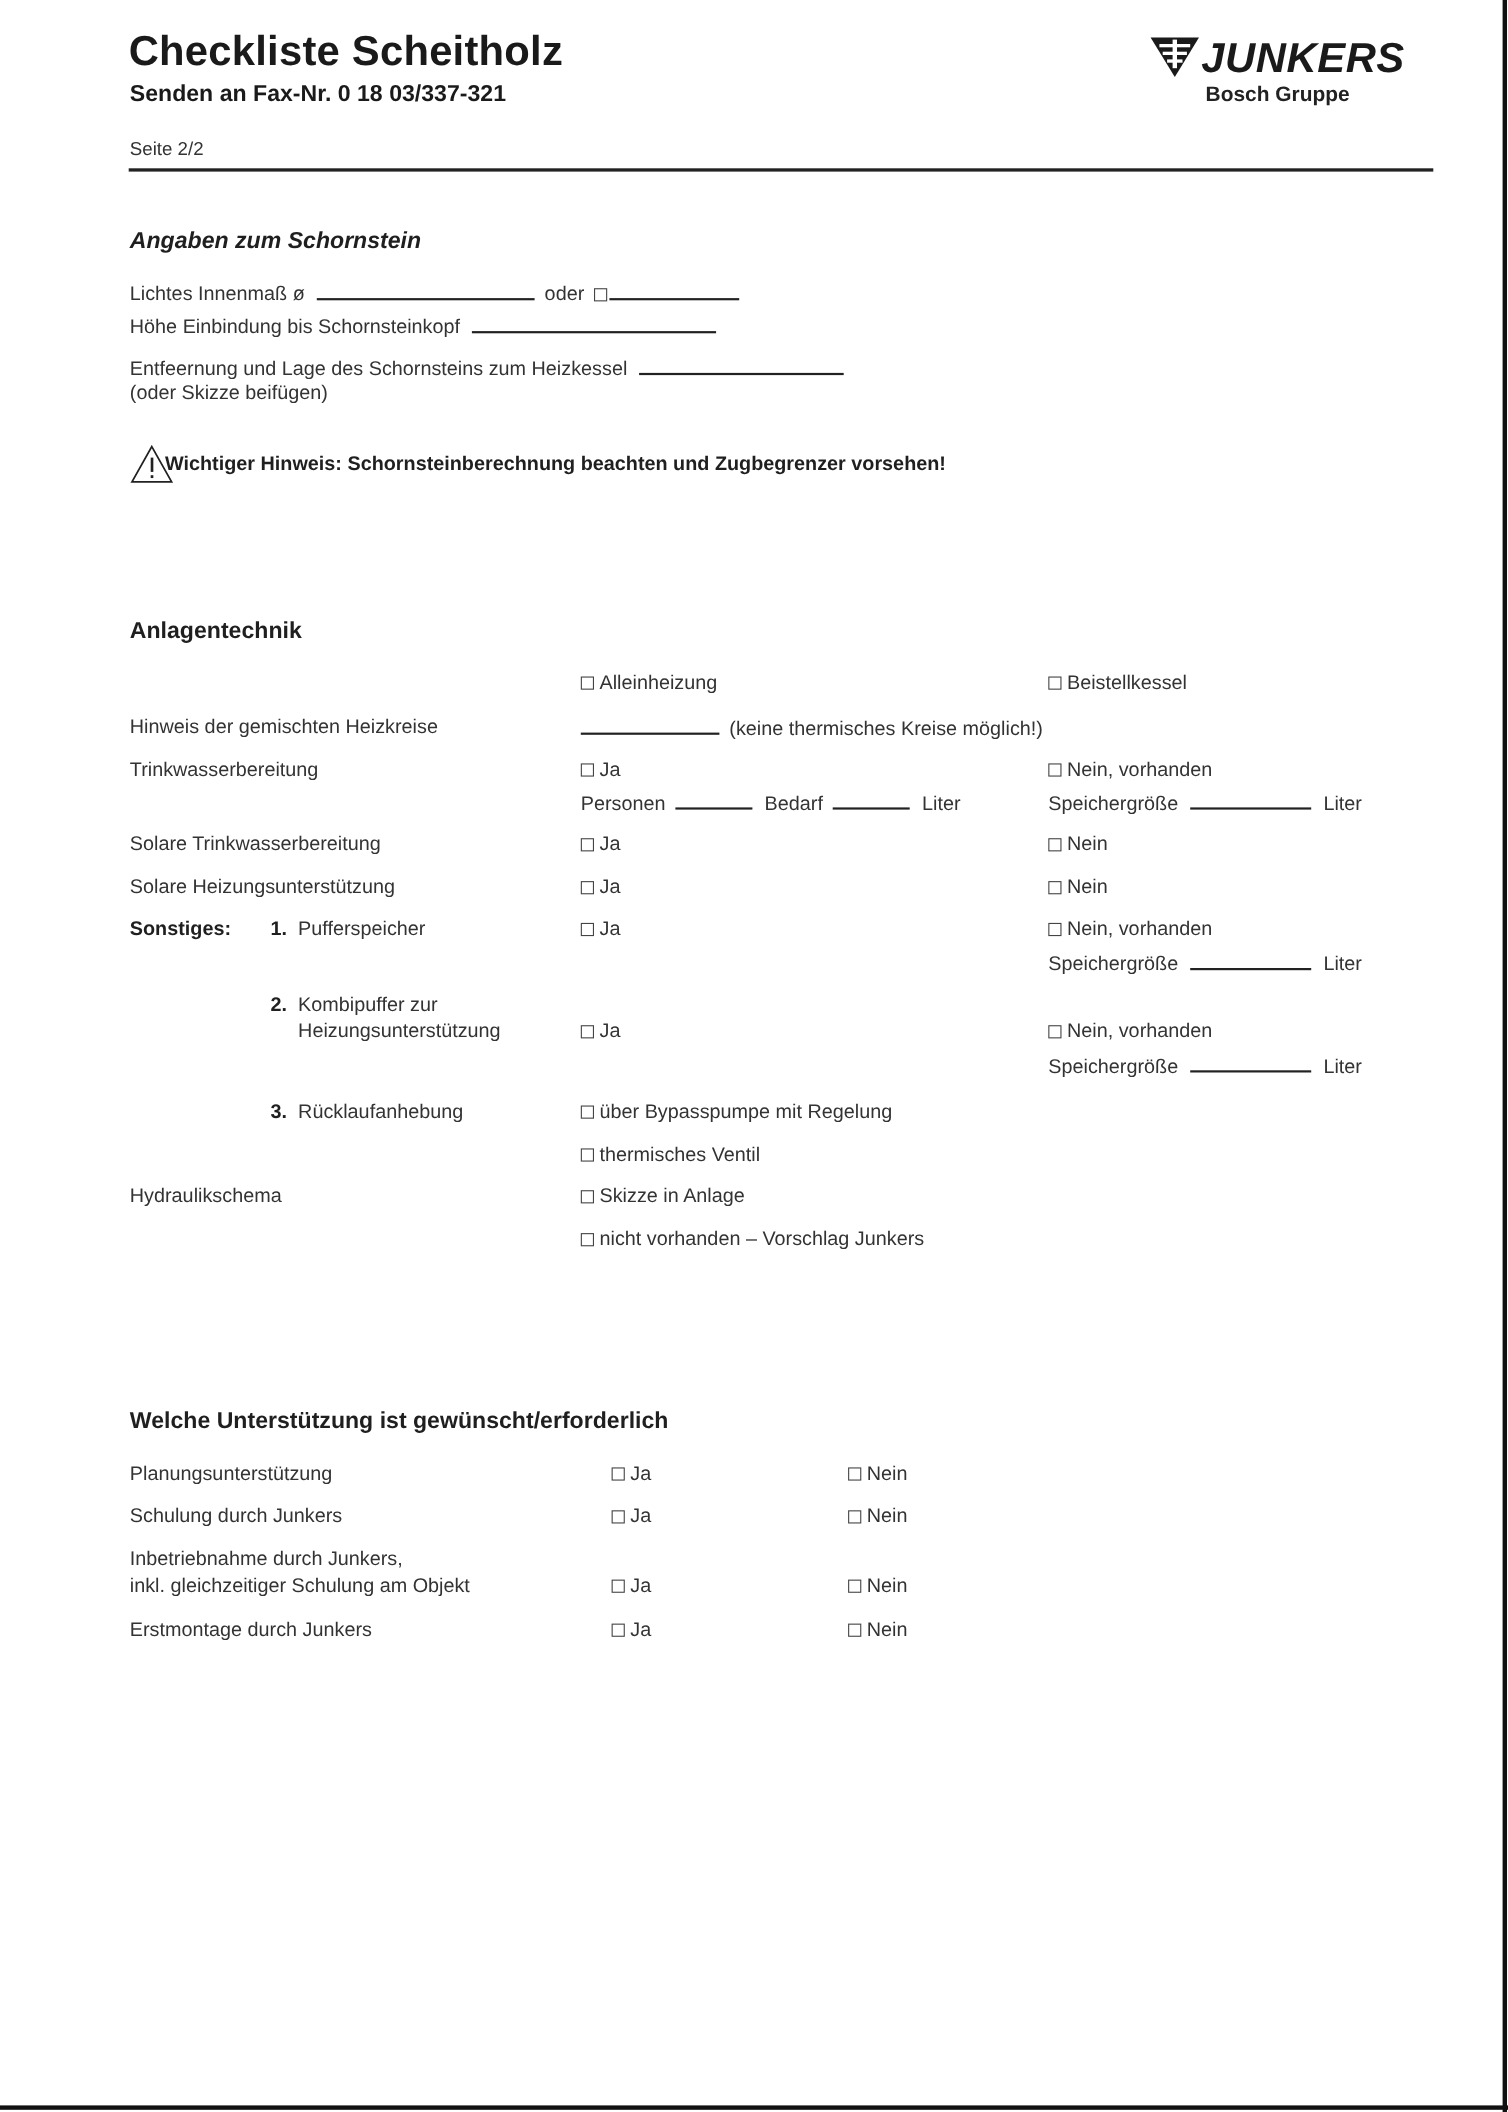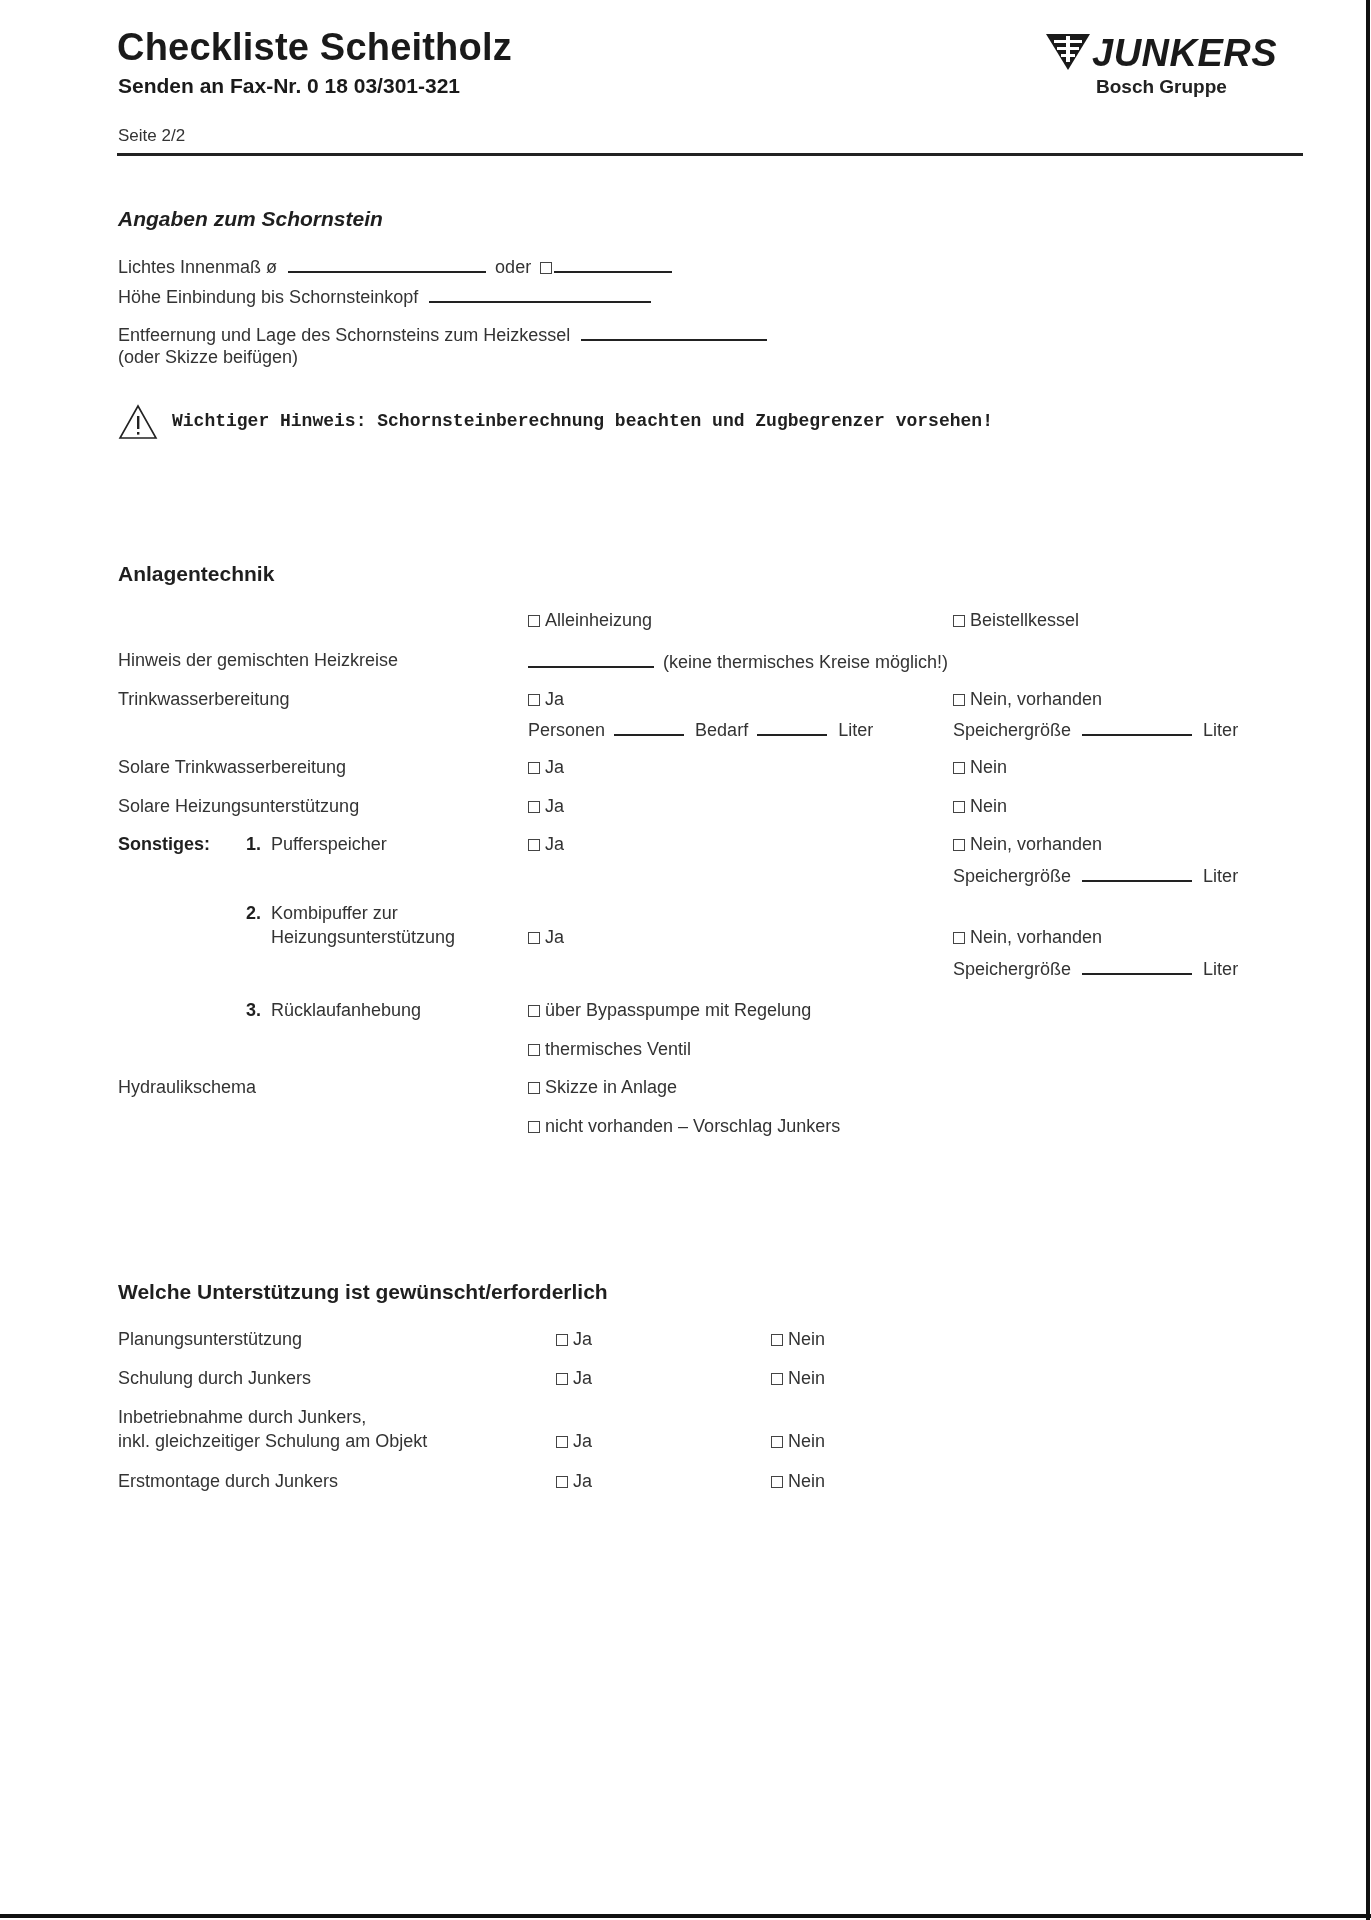--- a/index.html
+++ b/index.html
@@ -23,21 +23,21 @@
   .cb { display:inline-block; width:12px; height:12px; border:1.5px solid #444; margin-right:5px; vertical-align:-1px; box-sizing:border-box; }
   .warn-icon { position:absolute; left:118px; top:404px; width:40px; height:36px; }
 </style>
 </head>
 <body>
 
 <div class="page-border-right"></div>
 <div class="page-border-bottom"></div>
 
 <div class="abs title">Checkliste Scheitholz</div>
-<div class="abs subtitle">Senden an Fax-Nr. 0 18 03/301-321</div>
+<div class="abs subtitle">Senden an Fax-Nr. 0 18 03/337-321</div>
 <div class="abs pageno">Seite 2/2</div>
 <div class="header-rule"></div>
 
 <div class="logo">
   <svg class="logo-mark" viewBox="0 0 48 40">
     <polygon points="2,2 46,2 24,38" fill="#1a1a1a"></polygon>
     <rect x="22" y="4" width="4" height="26" fill="#fff"></rect>
     <rect x="10" y="8" width="28" height="3" fill="#fff"></rect>
     <rect x="13" y="15" width="22" height="3" fill="#fff"></rect>
     <rect x="17" y="22" width="14" height="3" fill="#fff"></rect>
@@ -64,21 +64,21 @@
   <span>Entfeernung und Lage des Schornsteins zum Heizkessel</span>
   <span class="line" style="width:186px;margin-left:6px;"></span>
 </div>
 <div class="abs t" style="left:118px;top:347px;">(oder Skizze beifügen)</div>
 
 <svg class="warn-icon" viewBox="0 0 40 36">
   <polygon points="20,2 38,34 2,34" fill="none" stroke="#222" stroke-width="1.6"></polygon>
   <rect x="19" y="12" width="2.4" height="13" fill="#222"></rect>
   <rect x="19" y="28" width="2.4" height="2.6" fill="#222"></rect>
 </svg>
-<div class="abs t b" style="left:172px;top:411px;font-family:Liberation Mono, monospace;">Wichtiger Hinweis: Schornsteinberechnung beachten und Zugbegrenzer vorsehen!</div>
+<div class="abs t b" style="left:150px;top:411px;">Wichtiger Hinweis: Schornsteinberechnung beachten und Zugbegrenzer vorsehen!</div>
 
 <div class="abs h2" style="left:118px;top:562px;">Anlagentechnik</div>
 
 <div class="abs t" style="left:528px;top:610px;"><span class="cb"></span><span>Alleinheizung</span></div>
 <div class="abs t" style="left:953px;top:610px;"><span class="cb"></span><span>Beistellkessel</span></div>
 
 <div class="abs t" style="left:118px;top:650px;">Hinweis der gemischten Heizkreise</div>
 <div class="abs t" style="left:528px;top:650px;">
   <span class="line" style="width:126px;"></span>
   <span style="margin-left:4px;">(keine thermisches Kreise möglich!)</span>

